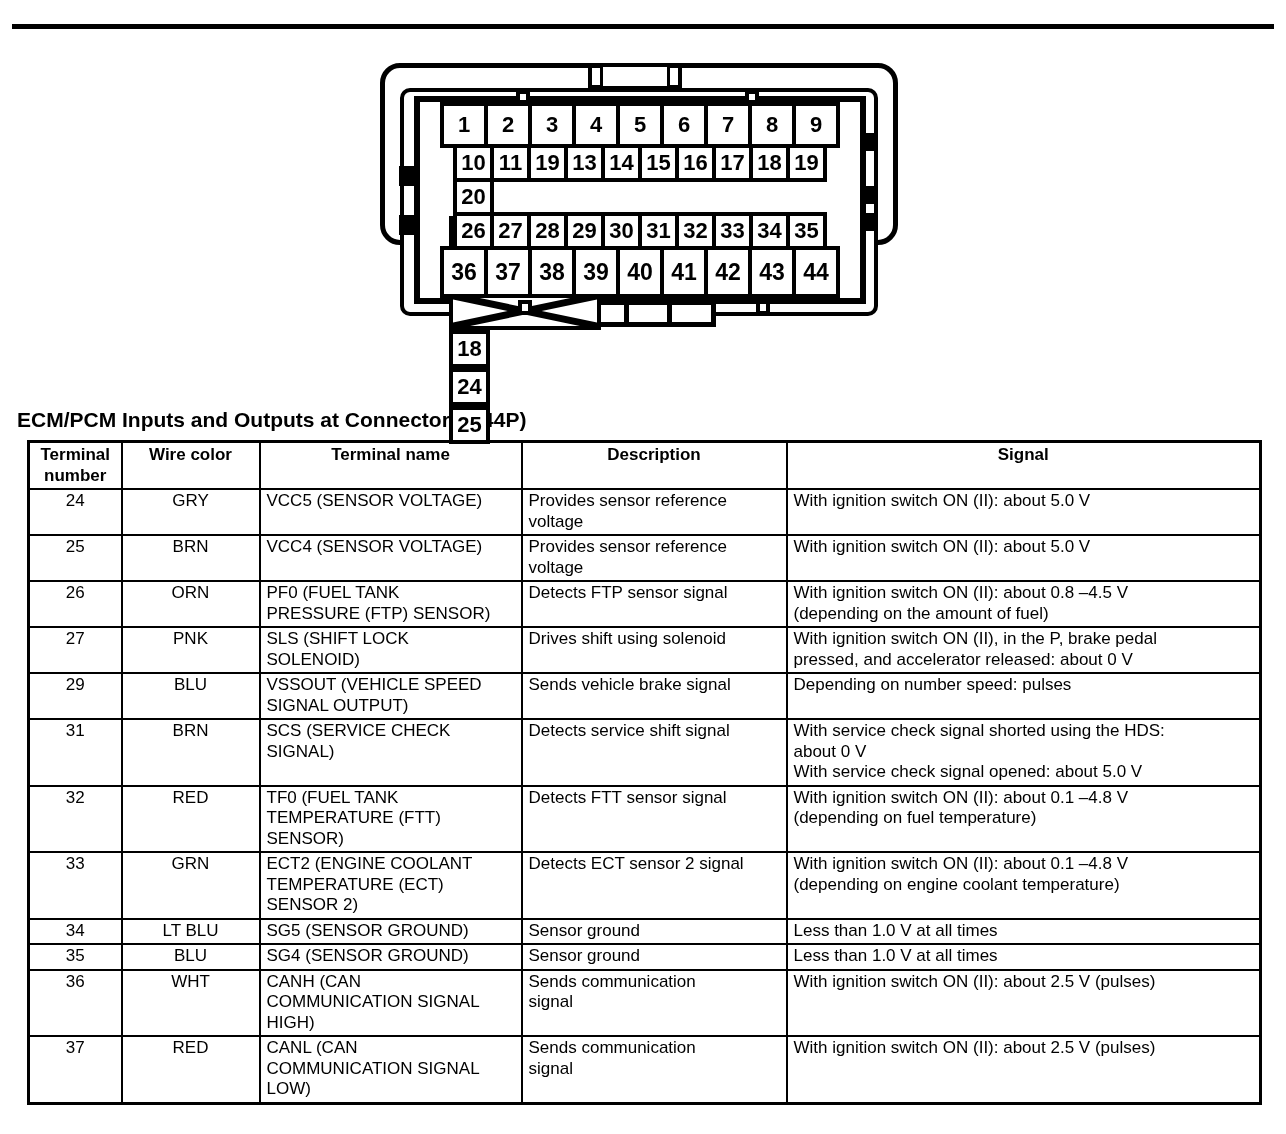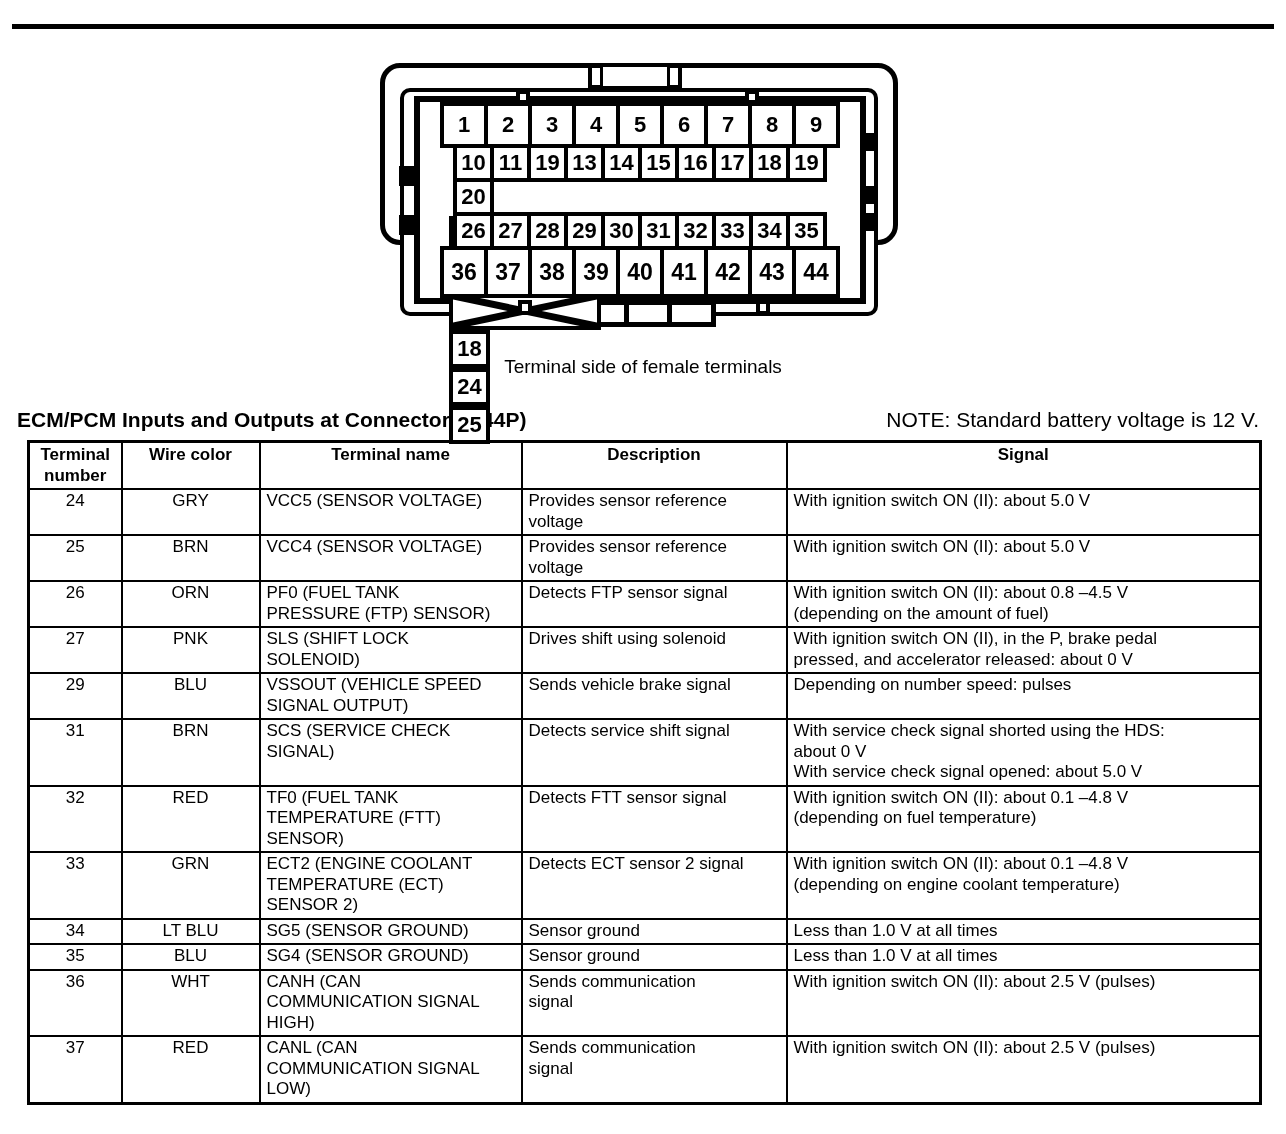--- a/index.html
+++ b/index.html
@@ -164,26 +164,24 @@
       <span class="pin">37</span>
       <span class="pin">38</span>
       <span class="pin">39</span>
       <span class="pin">40</span>
       <span class="pin">41</span>
       <span class="pin">42</span>
       <span class="pin">43</span>
       <span class="pin">44</span>
     </div>
 
-    <div class="caption">Terminal side of female terminals</div>
   </div>
 
   <div class="section-row">
     <div class="section-heading">ECM/PCM Inputs and Outputs at Connector A (44P)</div>
-    <div class="section-note">NOTE: Standard battery voltage is 12 V.</div>
   </div>
 
   <table class="terms">
     <colgroup>
       <col style="width:93px">
         <col style="width:138px">
         <col style="width:262px">
         <col style="width:265px">
         <col style="width:474px">
     </colgroup>

